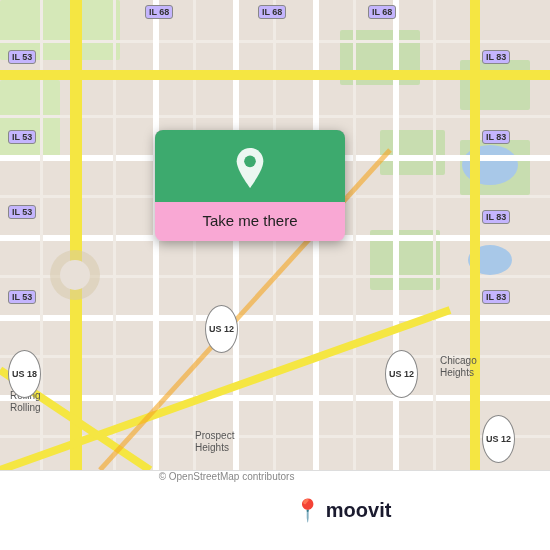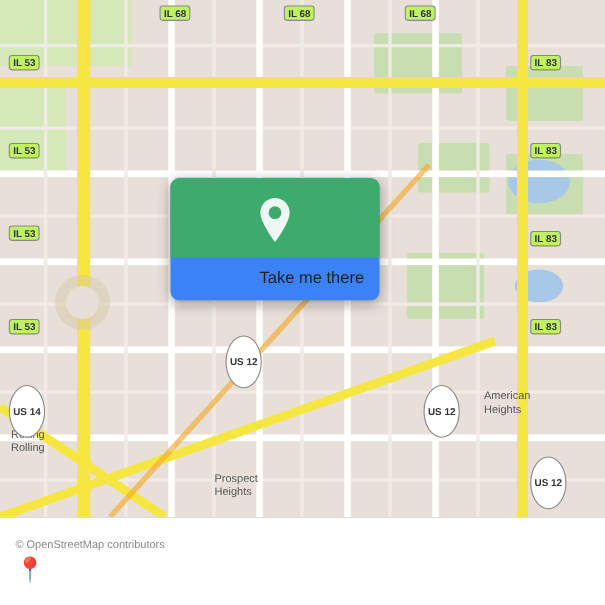--- a/index.html
+++ b/index.html
@@ -19,47 +19,46 @@
       overflow: hidden;
       background-color: #e8e0d8;
     }
 
     
     .road-badge {
       position: absolute;
       font-size: 9px;
       font-weight: bold;
       color: #333;
-      background: #bef264;
+      background: #c4b5fd;
       border: 1.5px solid #888;
       border-radius: 3px;
       padding: 1px 3px;
       z-index: 10;
     }
     .road-badge.us {
       background: #fff;
       border-radius: 50%;
       padding: 18px 3px;
     }
 
     
     #popup-card {
       position: absolute;
       top: 130px;
       left: 155px;
       width: 190px;
-      background: #3b82f6;
+      background: #f9a8d4;
       border-radius: 8px;
       box-shadow: 0 3px 12px rgba(0,0,0,0.35);
       z-index: 100;
       display: flex;
       flex-direction: column;
-      align-items: flex-end;
+      align-items: center;
       overflow: visible;
-      margin-top: 32px;
     }
 
     .popup-green-top {
       width: 100%;
       background: #3daa6e;
       border-radius: 8px 8px 0 0;
       display: flex;
       justify-content: center;
       align-items: center;
       padding: 18px 0 14px;
@@ -81,21 +80,21 @@
 
     
     #bottom-bar {
       position: absolute;
       bottom: 0;
       left: 0;
       width: 550px;
       height: 80px;
       background: white;
       display: flex;
-      flex-direction: column;
+      flex-direction: row;
       justify-content: center;
       padding: 0 14px;
       z-index: 50;
       border-top: 1px solid #ddd;
     }
 
     .copyright-text {
       font-size: 10px;
       color: #888;
       margin-bottom: 4px;
@@ -213,43 +212,44 @@
   <div class="road-badge" style="left:368px;top:5px;">IL 68</div>
 
   <div class="road-badge" style="left:482px;top:50px;">IL 83</div>
   <div class="road-badge" style="left:482px;top:130px;">IL 83</div>
   <div class="road-badge" style="left:482px;top:210px;">IL 83</div>
   <div class="road-badge" style="left:482px;top:290px;">IL 83</div>
 
   <div class="road-badge us" style="left:205px;top:305px;">US 12</div>
   <div class="road-badge us" style="left:385px;top:350px;">US 12</div>
   <div class="road-badge us" style="left:482px;top:415px;">US 12</div>
-  <div class="road-badge us" style="left:8px;top:350px;">US 14</div>
+  <div class="road-badge us" style="left:8px;top:350px;">US 18</div>
 
   <div class="map-label" style="left:10px;top:390px;">Rolling</div>
   <div class="map-label" style="left:10px;top:402px;">Rolling</div>
 
   <div class="map-label" style="left:195px;top:430px;">Prospect</div>
   <div class="map-label" style="left:195px;top:442px;">Heights</div>
 
-  <div class="map-label" style="left:440px;top:355px;">American</div>
+  <div class="map-label" style="left:440px;top:355px;">Chicago</div>
   <div class="map-label" style="left:440px;top:367px;">Heights</div>
 
   <div id="popup-card">
     <div class="popup-green-top">
 
       <svg class="pin-icon" viewBox="0 0 40 48" fill="none" xmlns="http://www.w3.org/2000/svg">
         <path d="M20 0C11.163 0 4 7.163 4 16c0 11 16 32 16 32s16-21 16-32C36 7.163 28.837 0 20 0z" fill="white" opacity="0.9"></path>
         <circle cx="20" cy="16" r="7" fill="#3daa6e"></circle>
       </svg>
     </div>
     <div class="popup-label">Take me there</div>
   </div>
 </div>
 
 <div id="bottom-bar">
   <div class="copyright-text">© OpenStreetMap contributors</div>
   <div class="bottom-row">
     <div class="moovit-logo">
       <span class="moovit-pin">📍</span>
+      <span class="moovit-text">moovit</span>
     </div>
   </div>
 </div>
 
 </body></html>

